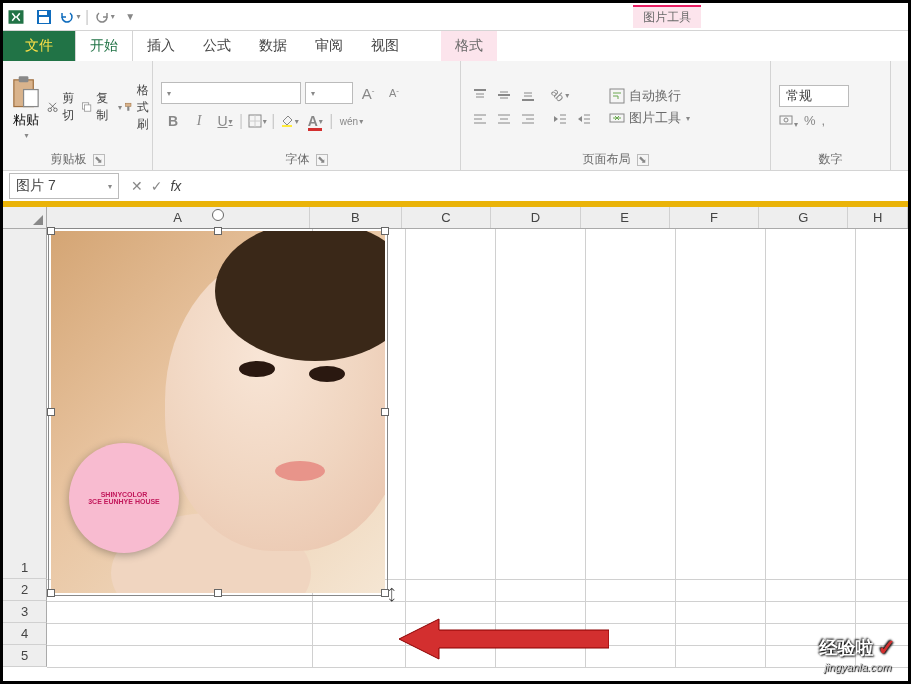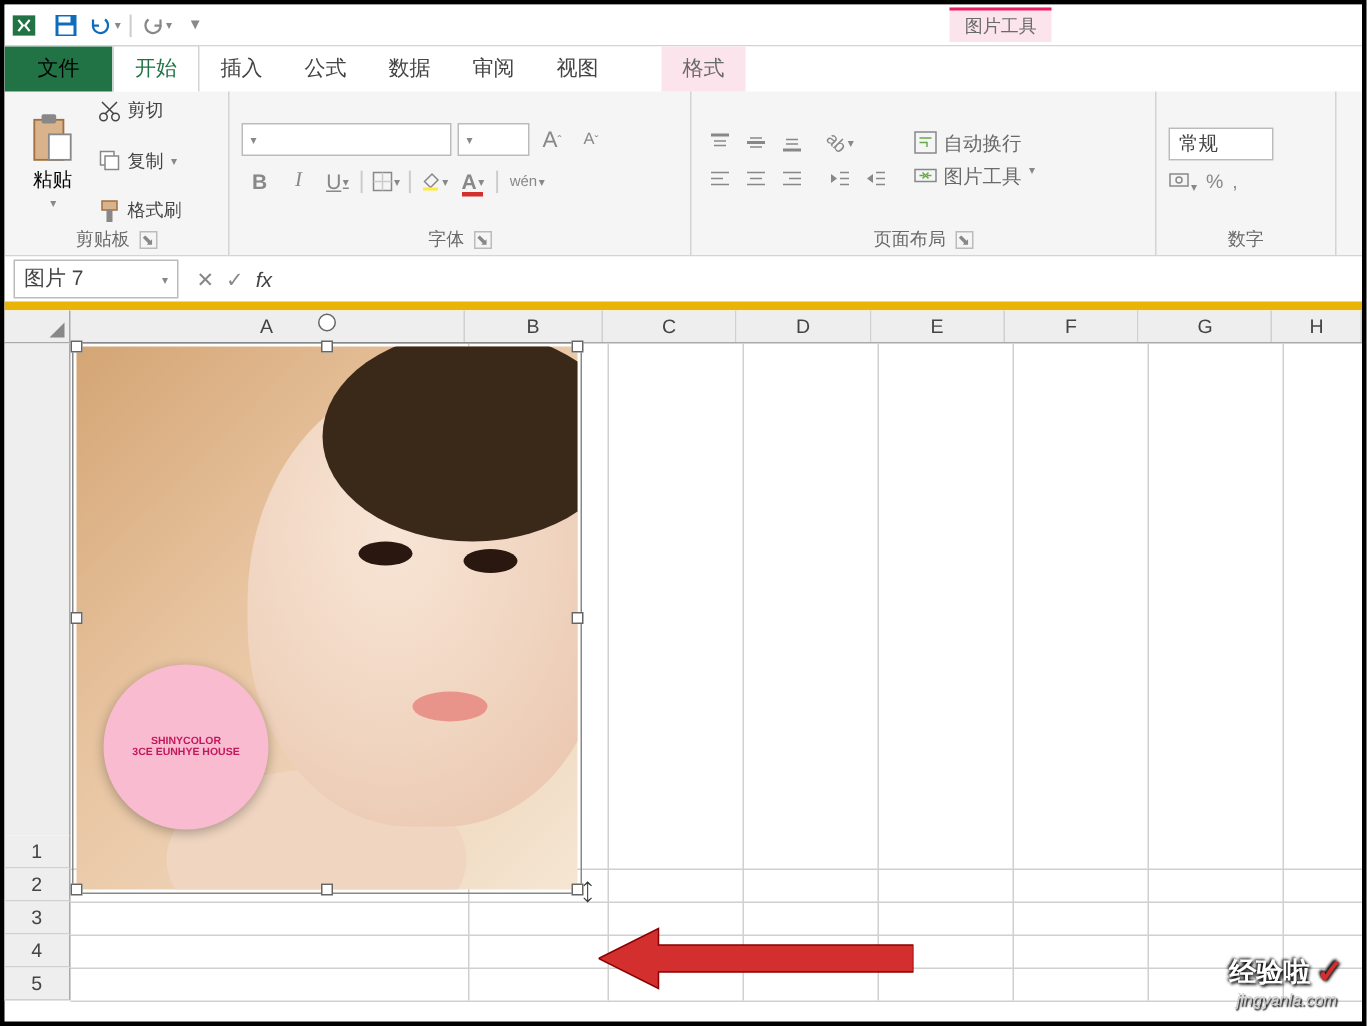--- a/index.html
+++ b/index.html
@@ -9,35 +9,35 @@
 .titlebar { height: 28px; background: #fff; display: flex; align-items: center; padding: 0 4px; border-bottom: 1px solid #d4d4d4; }
 .titlebar .app-icon { width: 18px; height: 18px; margin-right: 6px; }
 .titlebar .qa-btn { width: 22px; height: 22px; display: flex; align-items: center; justify-content: center; margin: 0 2px; cursor: pointer; }
 .titlebar .sep { color: #ccc; margin: 0 2px; }
 .titlebar .context-tab-wrap { margin-left: 490px; }
 .context-tab { background: #fce4ec; border-top: 2px solid #e91e63; padding: 2px 10px; font-size: 12px; color: #6a6a6a; }
 
 
 .ribbon-tabs { height: 30px; background: #fff; display: flex; align-items: flex-end; }
 .tab { padding: 6px 14px; font-size: 14px; color: #444; cursor: pointer; }
-.tab.file { background: #217346; color: #000000; padding: 6px 22px; }
+.tab.file { background: #217346; color: #fde047; padding: 6px 22px; }
 .tab.active { background: #fff; border: 1px solid #d4d4d4; border-bottom: none; color: #217346; font-weight: 500; }
 .tab.context { background: #fce4ec; color: #6a6a6a; }
 
 
 .ribbon { height: 110px; background: #f5f5f5; border-bottom: 1px solid #d4d4d4; display: flex; }
 .group { border-right: 1px solid #d4d4d4; padding: 4px 8px 2px 8px; display: flex; flex-direction: column; justify-content: space-between; }
 .group-label { text-align: center; font-size: 12px; color: #6a6a6a; padding-top: 2px; display: flex; align-items: center; justify-content: center; gap: 6px; }
 .group-label .launcher { font-size: 10px; color: #888; border: 1px solid #bbb; width: 12px; height: 12px; display: inline-flex; align-items: center; justify-content: center; }
 .group-body { display: flex; gap: 6px; flex: 1; }
 
 
 .paste-btn { display: flex; flex-direction: column; align-items: center; justify-content: center; width: 48px; gap: 2px; }
 .paste-btn .icn { width: 30px; height: 34px; }
-.small-btns { display: flex; flex-direction: column; gap: 14px; font-size: 12px; color: #444; justify-content: space-between; }
+.small-btns { display: flex; flex-direction: row; gap: 2px; font-size: 12px; color: #444; justify-content: flex-start; }
 .small-btns .row { display: flex; align-items: center; gap: 4px; cursor: pointer; }
 .small-btns svg { width: 16px; height: 16px; }
 
 
 .font-top { display: flex; gap: 4px; align-items: center; }
 .font-combo { background: #fff; border: 1px solid #bbb; height: 22px; display: flex; align-items: center; padding: 0 4px; font-size: 12px; color: #888; }
 .font-name { width: 140px; }
 .font-size { width: 48px; }
 .fs-grow { width: 22px; height: 22px; display: flex; align-items: center; justify-content: center; font-size: 14px; color: #888; }
 .font-bottom { display: flex; gap: 2px; align-items: center; margin-top: 6px; }
@@ -45,21 +45,21 @@
 .font-bottom .btn.b { font-weight: bold; }
 .font-bottom .btn.i { font-style: italic; font-family: serif; }
 .font-bottom .btn.u { text-decoration: underline; }
 .dd-arrow { font-size: 8px; color: #888; margin-left: 1px; }
 
 
 .align-rows { display: flex; flex-direction: column; gap: 4px; }
 .align-row { display: flex; gap: 2px; }
 .align-row .ab { width: 22px; height: 20px; display: flex; align-items: center; justify-content: center; color: #888; cursor: pointer; }
 .wrap-merge { display: flex; flex-direction: column; gap: 4px; margin-left: 8px; justify-content: center; }
-.wrap-merge .wm { display: flex; align-items: flex-start; gap: 4px; font-size: 13px; color: #6a6a6a; cursor: pointer; }
+.wrap-merge .wm { display: flex; align-items: center; gap: 4px; font-size: 13px; color: #6a6a6a; cursor: pointer; }
 .wrap-merge svg { width: 16px; height: 16px; }
 
 
 .num-combo { background: #fff; border: 1px solid #bbb; height: 22px; width: 70px; display: flex; align-items: center; padding: 0 6px; font-size: 13px; color: #444; justify-content: space-between; }
 .num-row2 { display: flex; gap: 6px; margin-top: 6px; color: #888; font-size: 13px; }
 
 
 .formula-bar { height: 36px; background: #fff; border-bottom: 6px solid #eab308; display: flex; align-items: center; padding: 4px 6px; gap: 6px; }
 .name-box { border: 1px solid #bbb; height: 26px; width: 110px; display: flex; align-items: center; padding: 0 6px; font-size: 14px; color: #444; justify-content: space-between; }
 .fb-btns { display: flex; gap: 8px; align-items: center; color: #888; font-size: 14px; padding: 0 6px; }

